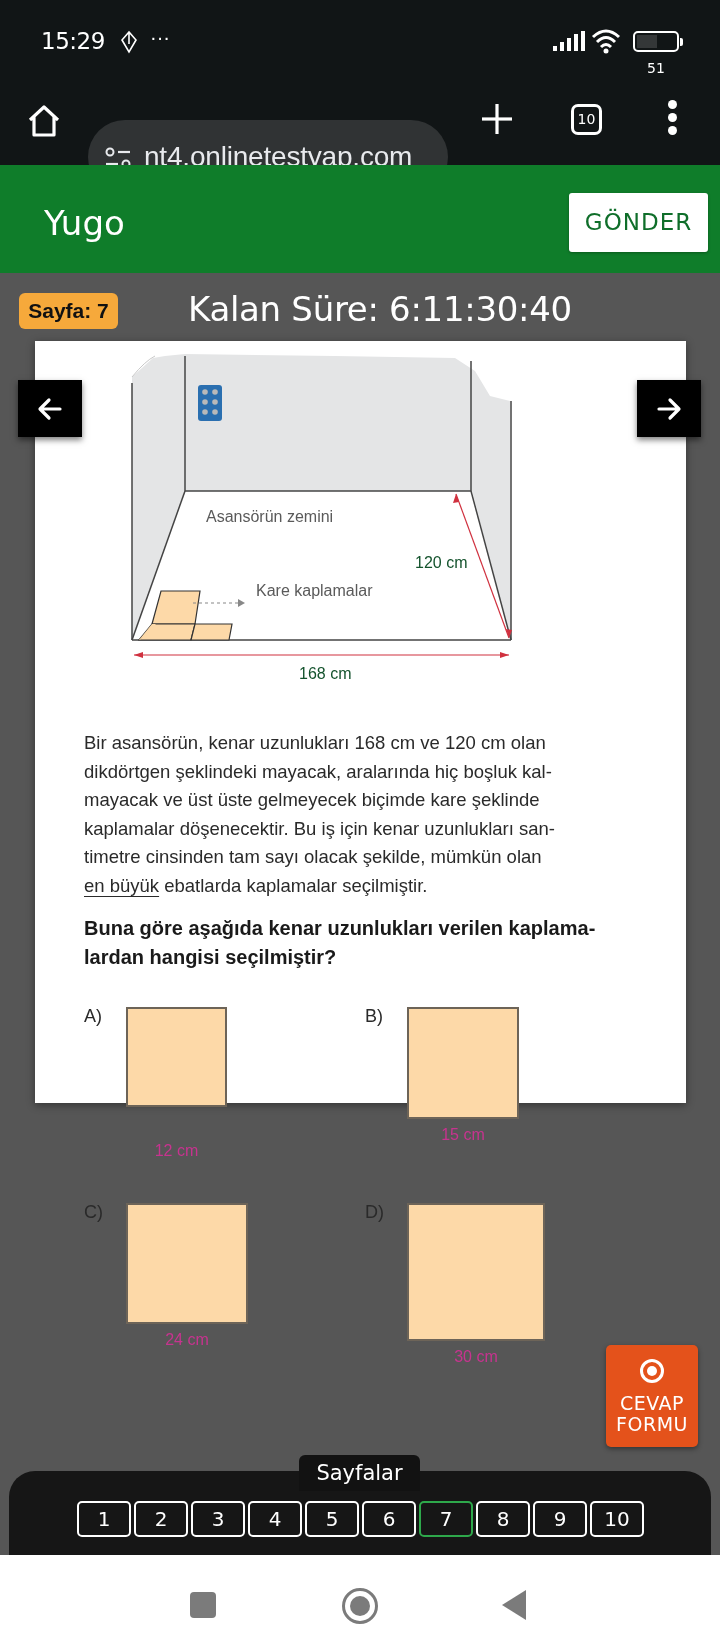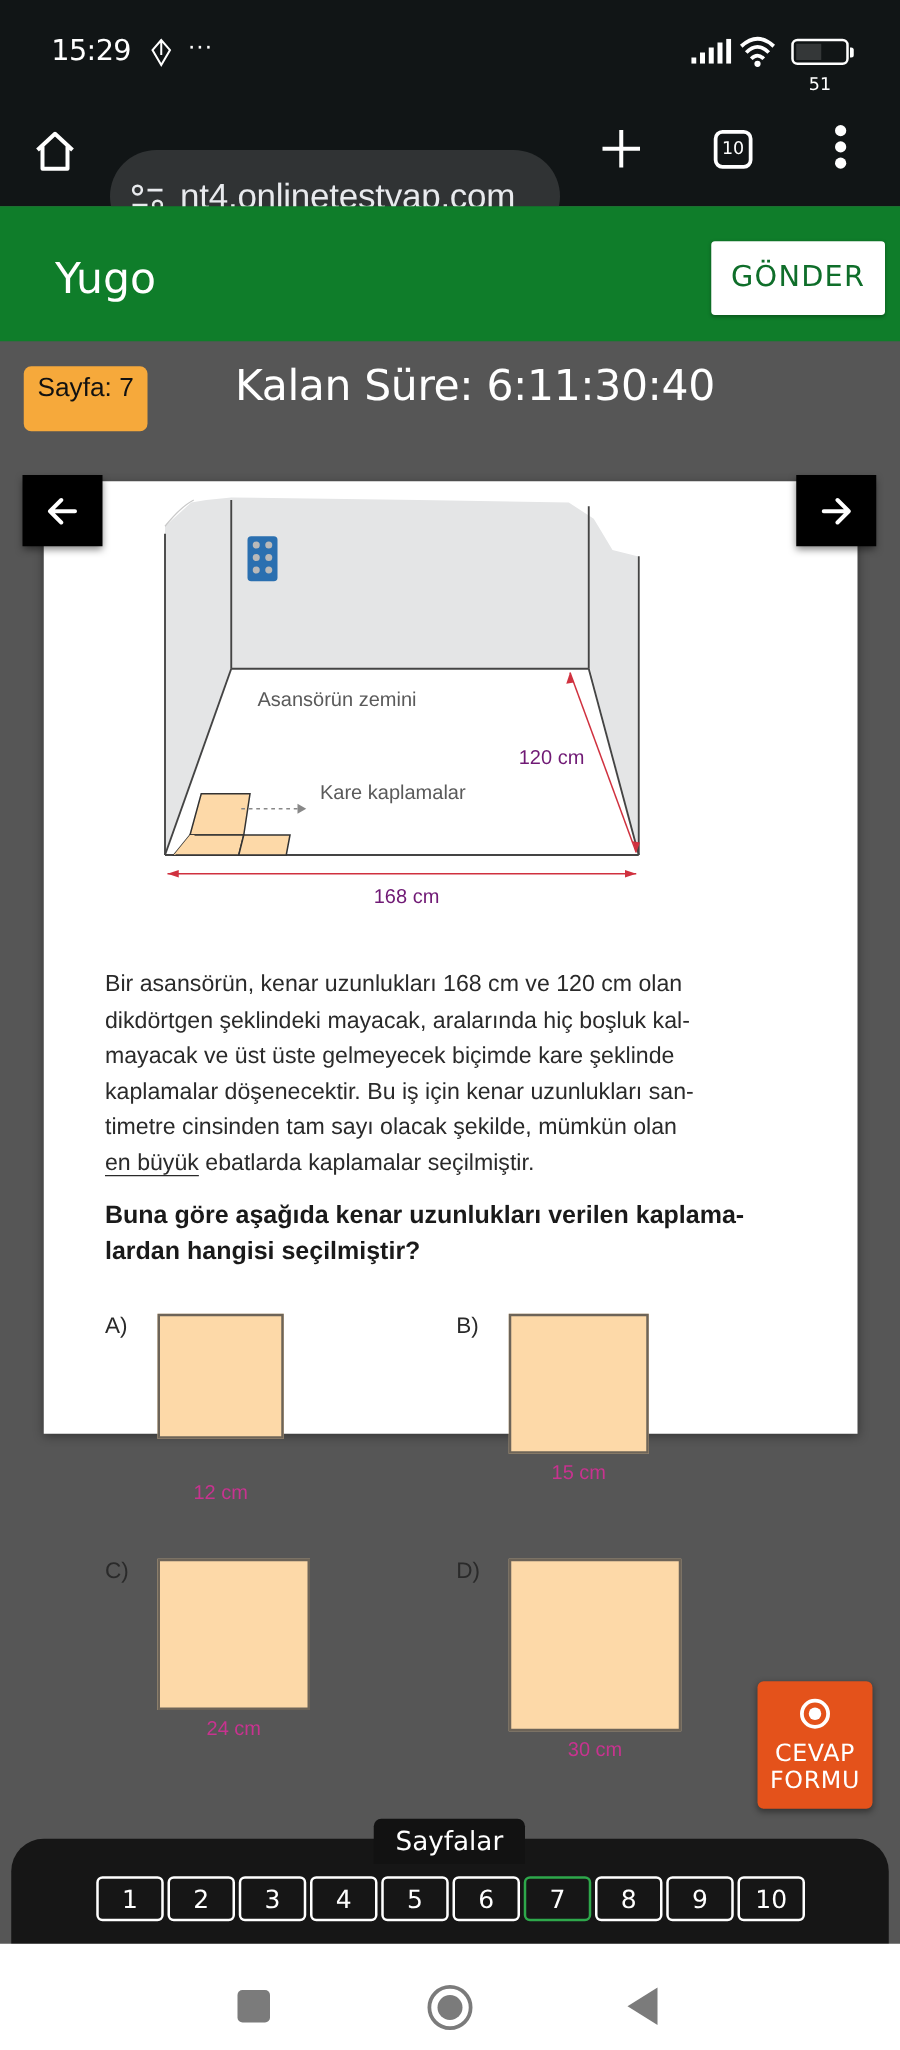--- a/index.html
+++ b/index.html
@@ -28,28 +28,28 @@
   .tab-count-btn { position: absolute; left: 571px; top: 24px; width: 31px; height: 31px; border: 3px solid #fff; border-radius: 7px; color: #fff; font-size: 14px; text-align: center; line-height: 25px; font-family: "DejaVu Sans", sans-serif; }
   .menu-btn { position: absolute; left: 665px; top: 20px; width: 14px; height: 40px; }
   .menu-btn span { display: block; width: 9px; height: 9px; background: #fff; border-radius: 50%; margin: 0 auto 4px; }
 
   
   .app-header { position: absolute; left: 0; top: 165px; width: 720px; height: 108px; background: #0f7d2a; }
   .app-title { position: absolute; left: 44px; top: 38px; color: #fff; font-size: 34px; font-family: "DejaVu Sans", sans-serif; }
   .send-btn { position: absolute; left: 569px; top: 28px; width: 139px; height: 59px; background: #fff; border-radius: 3px; color: #0f6e2a; font-size: 23px; font-family: "DejaVu Sans", sans-serif; text-align: center; line-height: 59px; letter-spacing: 1px; box-shadow: 0 1px 3px rgba(0,0,0,.3); }
 
   
-  .page-badge { position: absolute; left: 19px; top: 293px; width: 99px; height: 52px; background: #f6a93b; border-radius: 6px; color: #111; font-size: 21px; font-weight: normal; text-align: center; line-height: 36px; font-family: "Liberation Sans", sans-serif; }
+  .page-badge { position: absolute; left: 19px; top: 293px; width: 99px; height: 36px; background: #f6a93b; border-radius: 6px; color: #111; font-size: 21px; font-weight: bold; text-align: center; line-height: 36px; font-family: "Liberation Sans", sans-serif; }
   .timer { position: absolute; left: 188px; top: 289px; color: #fff; font-size: 34px; font-family: "DejaVu Sans", sans-serif; letter-spacing: -0.3px; }
 
   
-  .page-card { position: absolute; left: 35px; top: 341px; width: 651px; height: 762px; background: #fff; box-shadow: 0 2px 8px rgba(0,0,0,.4); margin-top: 44px; }
+  .page-card { position: absolute; left: 35px; top: 341px; width: 651px; height: 762px; background: #fff; box-shadow: 0 2px 8px rgba(0,0,0,.4); }
   .figure { position: absolute; left: 0; top: 0; width: 651px; height: 380px; }
   .fig-label { position: absolute; font-family: "Liberation Sans", sans-serif; font-size: 16px; color: #5a5a5a; }
-  .fig-dim { position: absolute; font-family: "Liberation Sans", sans-serif; font-size: 16px; color: #701a75; }
+  .fig-dim { position: absolute; font-family: "Liberation Sans", sans-serif; font-size: 16px; color: #14532d; }
 
   .question { position: absolute; left: 49px; top: 388px; width: 520px; font-size: 18.5px; line-height: 28.5px; color: #2a2a2a; font-family: "Liberation Sans", sans-serif; }
   .question p { white-space: nowrap; }
   .underline { text-decoration: underline; text-underline-offset: 4px; }
   .prompt { position: absolute; left: 49px; top: 573px; width: 520px; font-size: 20px; line-height: 28.5px; color: #1a1a1a; font-weight: bold; font-family: "Liberation Sans", sans-serif; }
   .prompt p { white-space: nowrap; }
 
   .option-letter { position: absolute; font-size: 18px; color: #2a2a2a; font-family: "Liberation Sans", sans-serif; }
   .option-square { position: absolute; background: #fdd9a8; border: 2px solid #6d6458; }
   .option-size { position: absolute; font-size: 16px; color: #c7338f; font-family: "Liberation Sans", sans-serif; text-align: center; }

